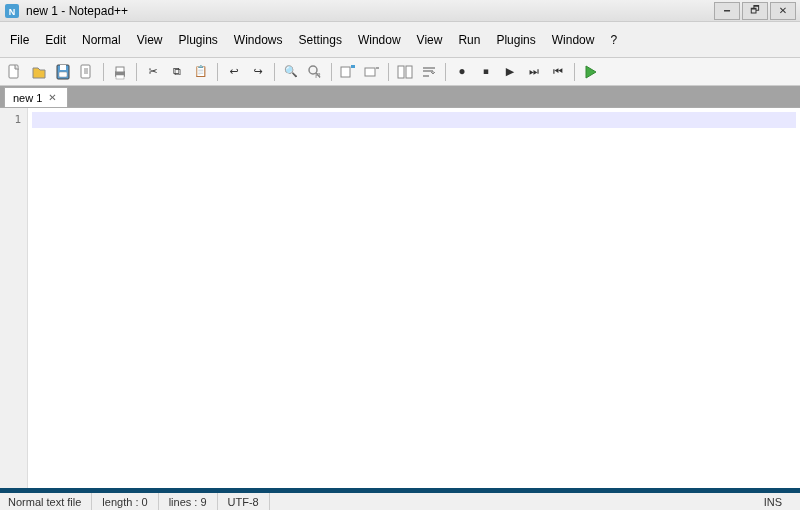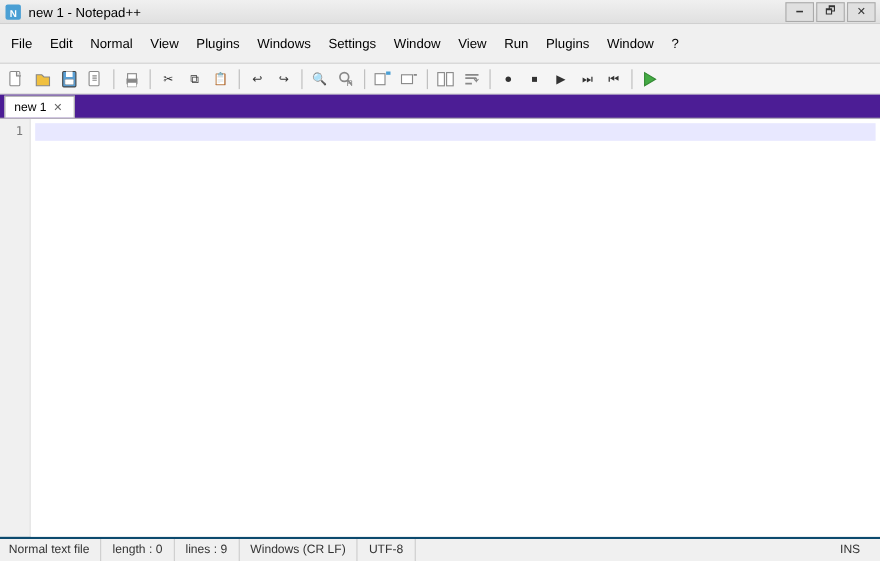--- a/index.html
+++ b/index.html
@@ -100,21 +100,21 @@
     }
     .toolbar-sep {
       width: 1px;
       height: 18px;
       background: #bbb;
       margin: 0 3px;
     }
 
     
     #tab-bar {
-      background: #4c1d95;
+      background: #a3a3a3;
       height: 22px;
       display: flex;
       align-items: flex-end;
       padding: 0 4px;
       border-bottom: 1px solid #aaa;
       flex-shrink: 0;
     }
     .tab {
       background: #fff;
       border: 1px solid #aaa;
@@ -166,21 +166,21 @@
     #cursor-line {
       background: #e8e8ff;
       height: 16px;
       width: 100%;
     }
 
     
     #status-bar {
       background: #f0f0f0;
       height: 22px;
-      border-top: 2px solid #0c4a6e;
+      border-top: 5px solid #0c4a6e;
       display: flex;
       align-items: center;
       padding: 0 8px;
       font-size: 11px;
       color: #333;
       flex-shrink: 0;
       gap: 0;
     }
     .status-item {
       padding: 0 10px;
@@ -342,21 +342,18 @@
   <div class="status-item">
     <span>Normal text file</span>
   </div>
   <div class="status-item">
     <span>length : 0</span>
   </div>
   <div class="status-item">
     <span>lines : 9</span>
   </div>
   <div class="status-item">
-    <span>Windows (CR LF)</span>
-  </div>
-  <div class="status-item">
     <span>UTF-8</span>
   </div>
   <div class="status-item">
     <span>INS</span>
   </div>
 </div>
 
 </body></html>

